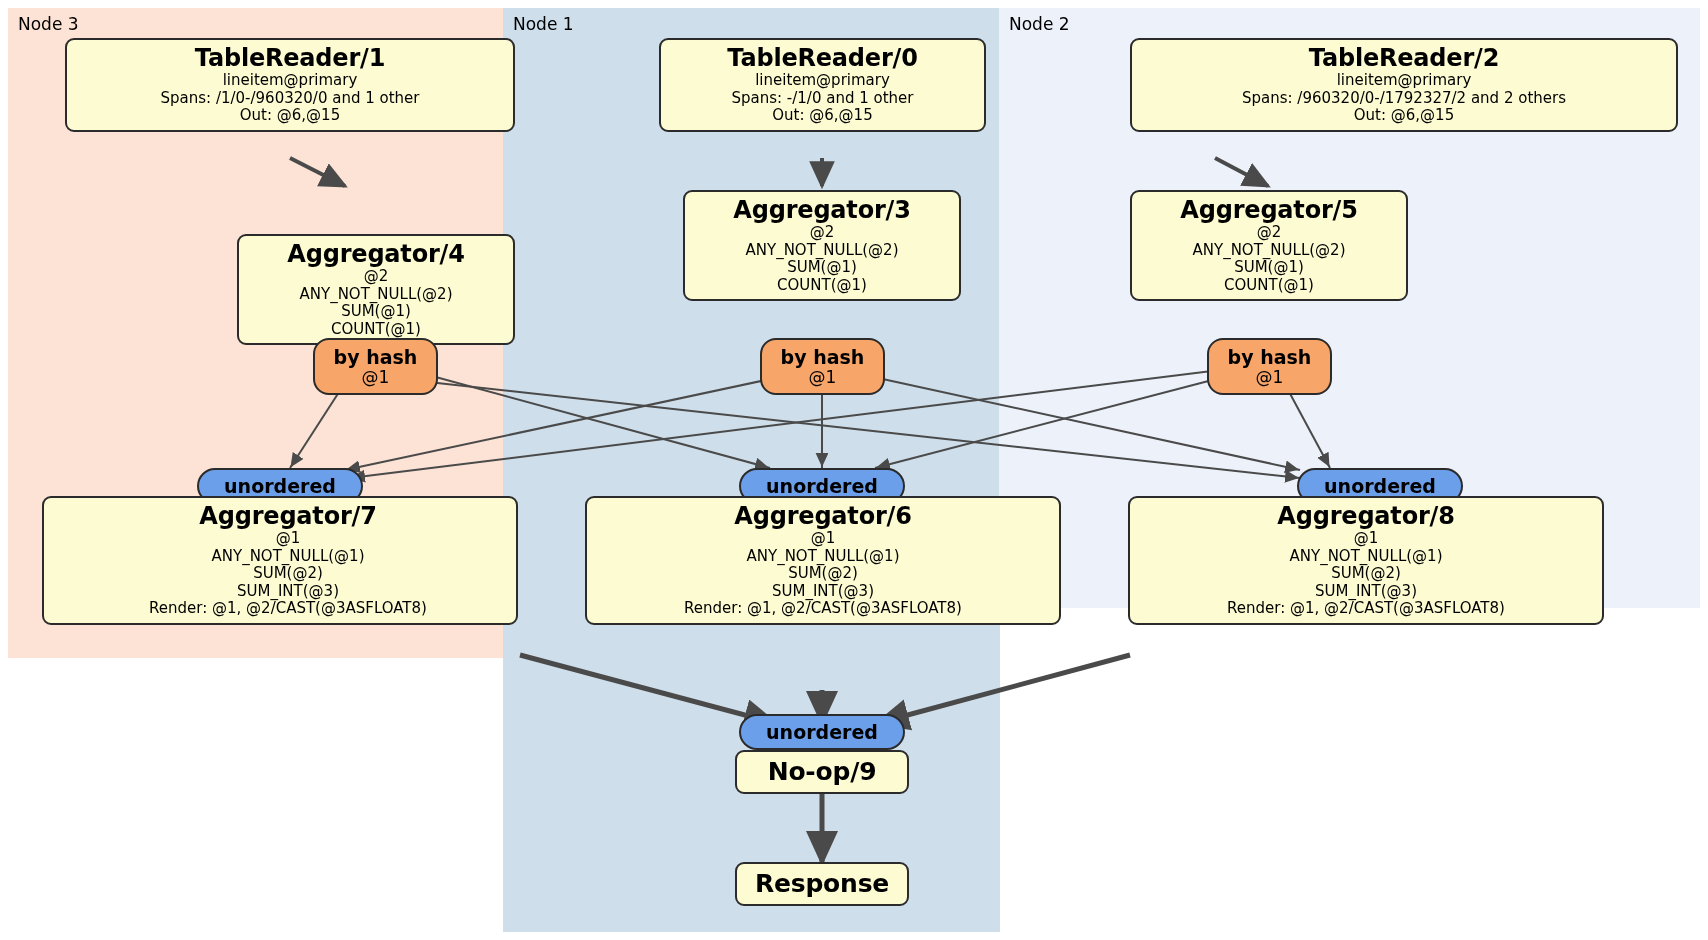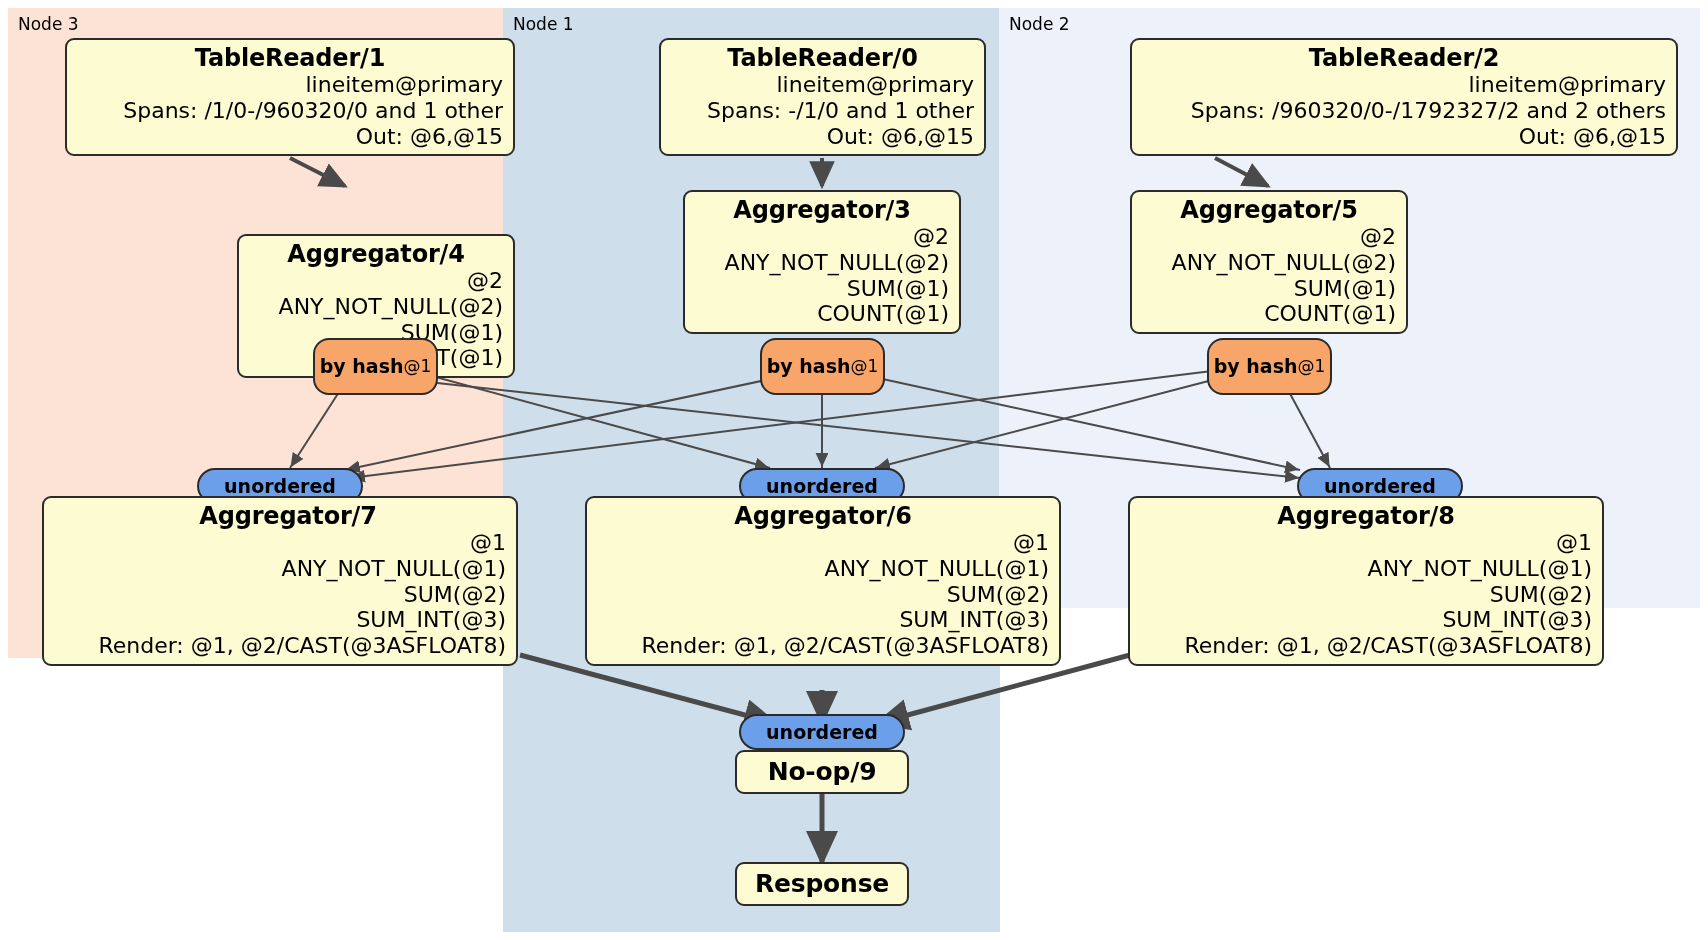--- a/index.html
+++ b/index.html
@@ -53,40 +53,39 @@
     color: #000;
     line-height: 1.17;
   }
   .proc-title {
     font-weight: bold;
     font-size: 24px;
     letter-spacing: -0.2px;
     white-space: nowrap;
   }
   .proc-line {
-    font-size: 22px;
-    white-space: nowrap;
-    text-align: right;
+    font-size: 15px;
+    white-space: nowrap;
   }
   .proc-box.compact {
     padding: 5px 16px 6px 16px;
   }
   .proc-box.compact .proc-title {
     font-size: 25px;
   }
   
   .oval {
     position: absolute;
     box-sizing: border-box;
     border: 2px solid #2b2b2b;
     text-align: center;
     color: #000;
     line-height: 1.08;
     display: flex;
-    flex-direction: row;
+    flex-direction: column;
     align-items: center;
     justify-content: center;
   }
   .oval .oval-title {
     font-weight: bold;
     font-size: 19px;
     white-space: nowrap;
   }
   .oval .oval-sub {
     font-size: 17px;

